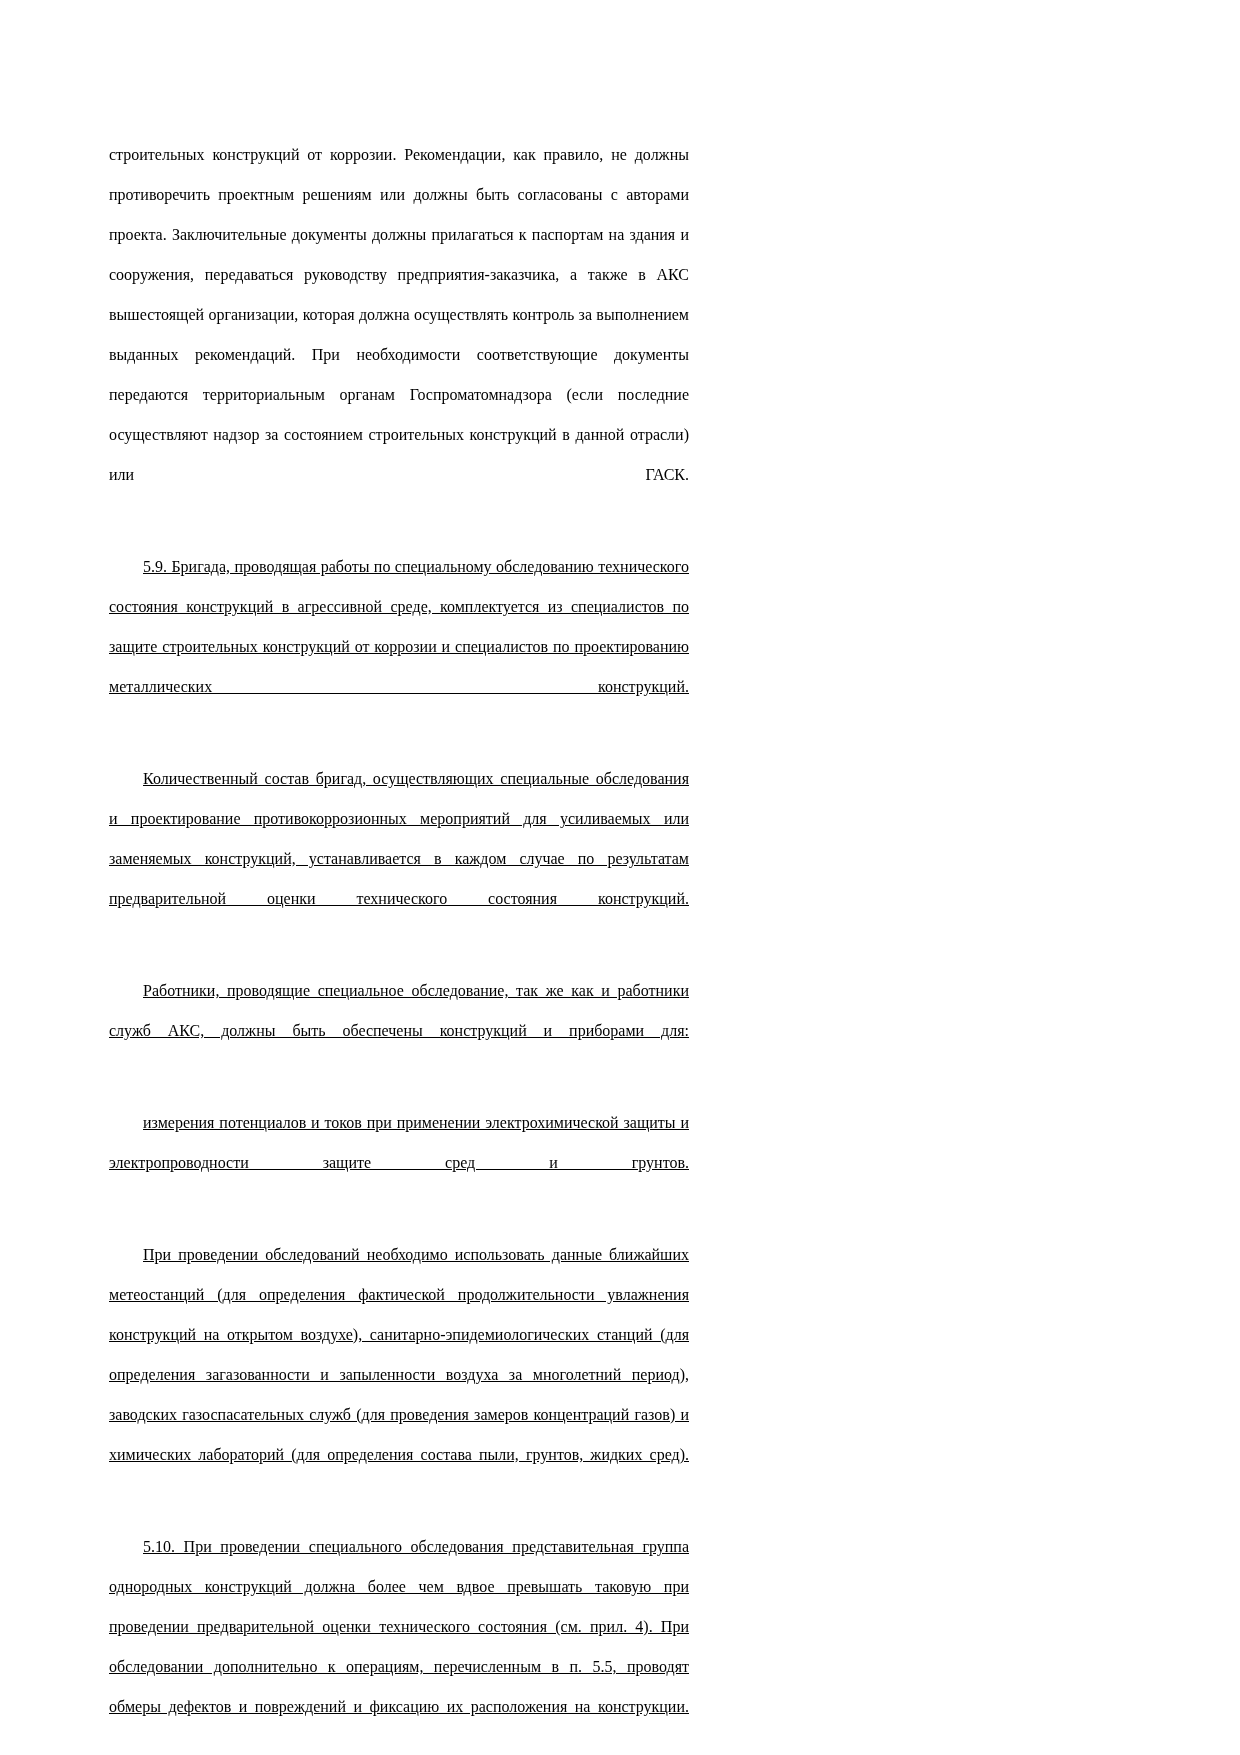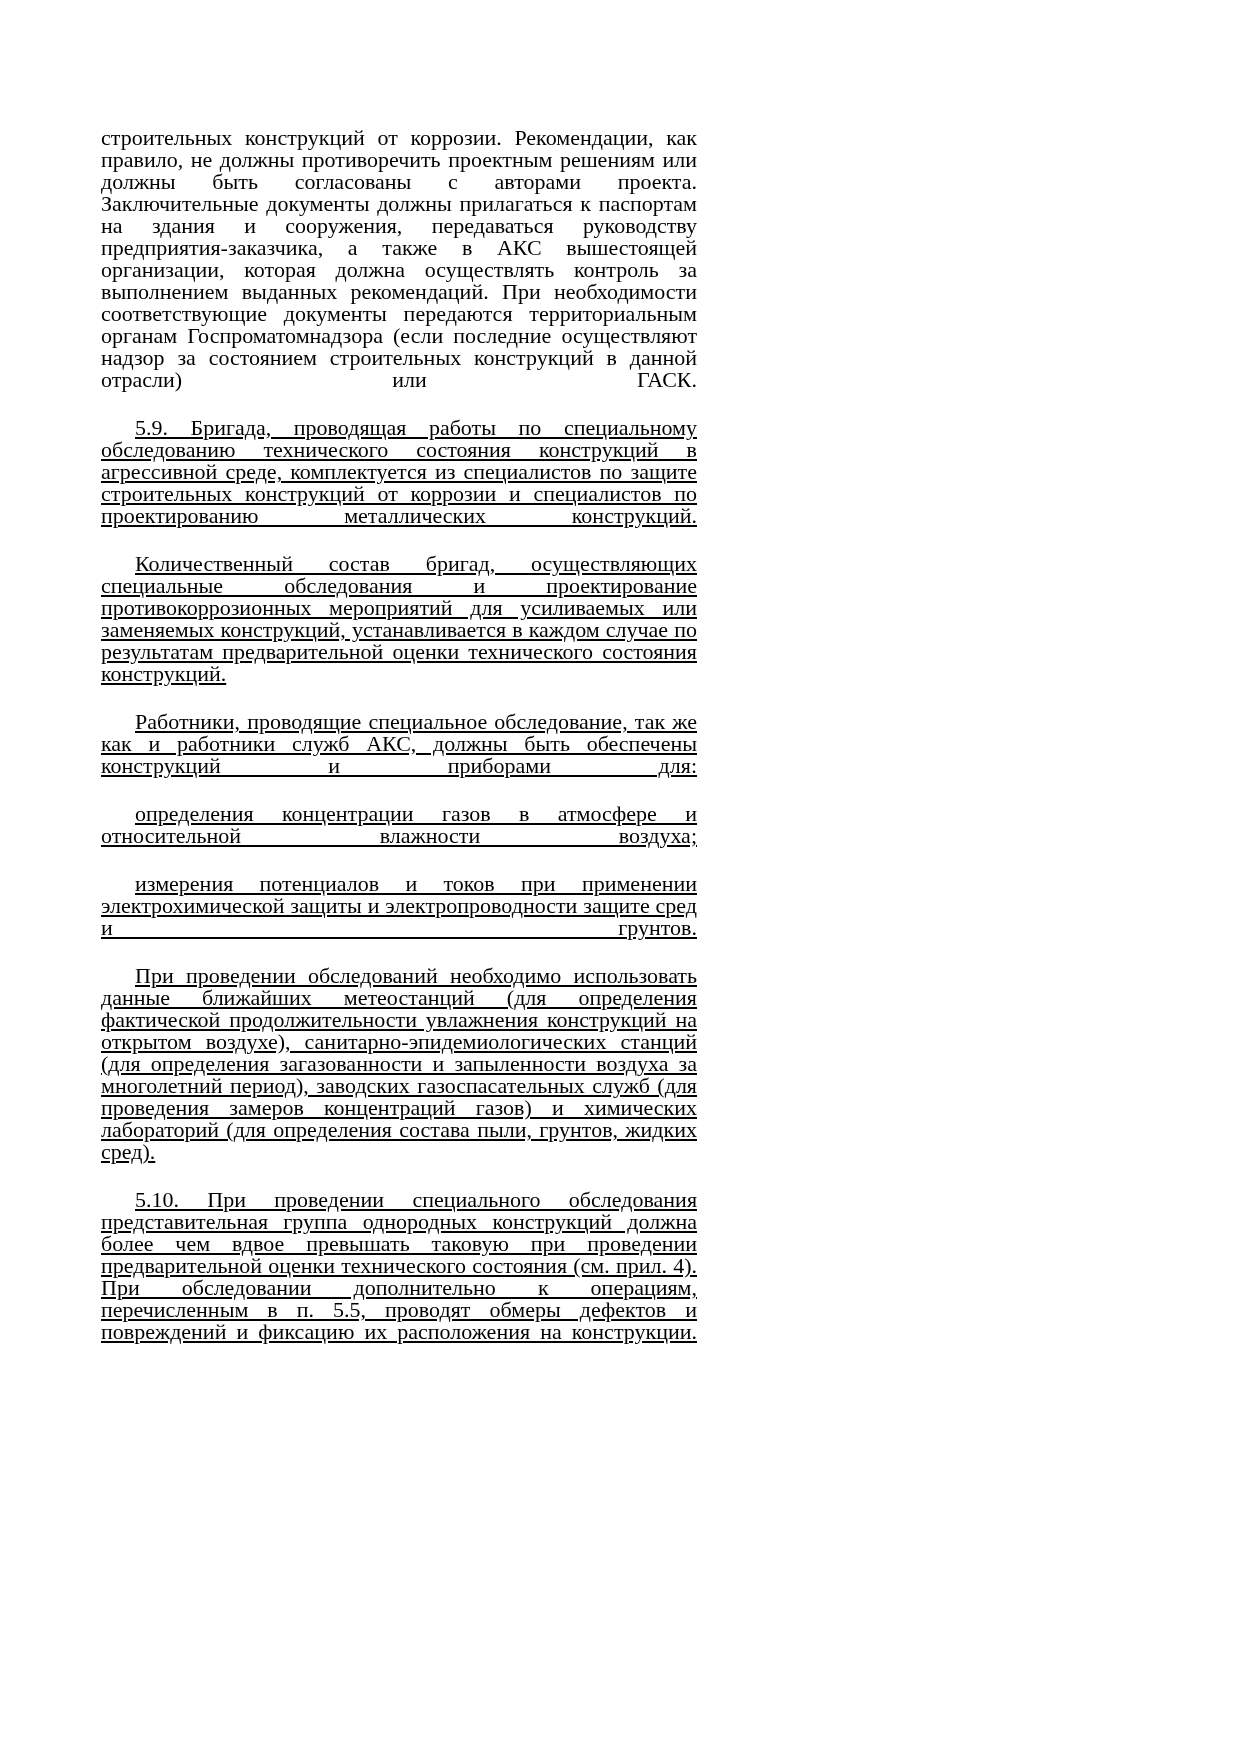--- a/index.html
+++ b/index.html
@@ -21,24 +21,24 @@
     box-sizing: border-box;
     overflow: hidden;
   }
   .text-column {
     position: absolute;
     left: 97px;
     top: 123px;
     width: 604px;
   }
   p.para {
-    margin: 4px;
+    margin: 12px;
     padding: 0;
-    font-size: 22px;
-    line-height: 22px;
+    font-size: 16px;
+    line-height: 40px;
     text-align: justify;
     text-justify: inter-word;
     text-indent: 0;
     hyphens: none;
     -webkit-hyphens: none;
     word-spacing: 0.01em;
   }
   p.indent {
     text-indent: 34px;
     text-decoration: underline;
@@ -56,19 +56,18 @@
 </head>
 <body>
 
 <div class="page">
   <div class="text-column">
 
     <p class="para">строительных конструкций от коррозии. Рекомендации, как правило, не должны противоречить проектным решениям или должны быть согласованы с авторами проекта. Заключительные документы должны прилагаться к паспортам на здания и сооружения, передаваться руководству предприятия-заказчика, а также в АКС вышестоящей организации, которая должна осуществлять контроль за выполнением выданных рекомендаций. При необходимости соответствующие документы передаются территориальным органам Госпроматомнадзора (если последние осуществляют надзор за состоянием строительных конструкций в данной отрасли) или ГАСК.</p>
     <p class="para indent">5.9. Бригада, проводящая работы по специальному обследованию технического состояния конструкций в агрессивной среде, комплектуется из специалистов по защите строительных конструкций от коррозии и специалистов по проектированию металлических конструкций.</p>
     <p class="para indent">Количественный состав бригад, осуществляющих специальные обследования и проектирование противокоррозионных мероприятий для усиливаемых или заменяемых конструкций, устанавливается в каждом случае по результатам предварительной оценки технического состояния конструкций.</p>
     <p class="para indent">Работники, проводящие специальное обследование, так же как и работники служб АКС, должны быть обеспечены конструкций и приборами для:</p>
-    <p class="para indent">определения концентрации газов в атмосфере и относительной влажности воздуха;</p>
     <p class="para indent">измерения потенциалов и токов при применении электрохимической защиты и электропроводности защите сред и грунтов.</p>
     <p class="para indent">При проведении обследований необходимо использовать данные ближайших метеостанций (для определения фактической продолжительности увлажнения конструкций на открытом воздухе), санитарно-эпидемиологических станций (для определения загазованности и запыленности воздуха за многолетний период), заводских газоспасательных служб (для проведения замеров концентраций газов) и химических лабораторий (для определения состава пыли, грунтов, жидких сред).</p>
     <p class="para indent">5.10. При проведении специального обследования представительная группа однородных конструкций должна более чем вдвое превышать таковую при проведении предварительной оценки технического состояния (см. прил. 4). При обследовании дополнительно к операциям, перечисленным в п. 5.5, проводят обмеры дефектов и повреждений и фиксацию их расположения на конструкции.</p>
 
   </div>
 </div>
 
 </body></html>

